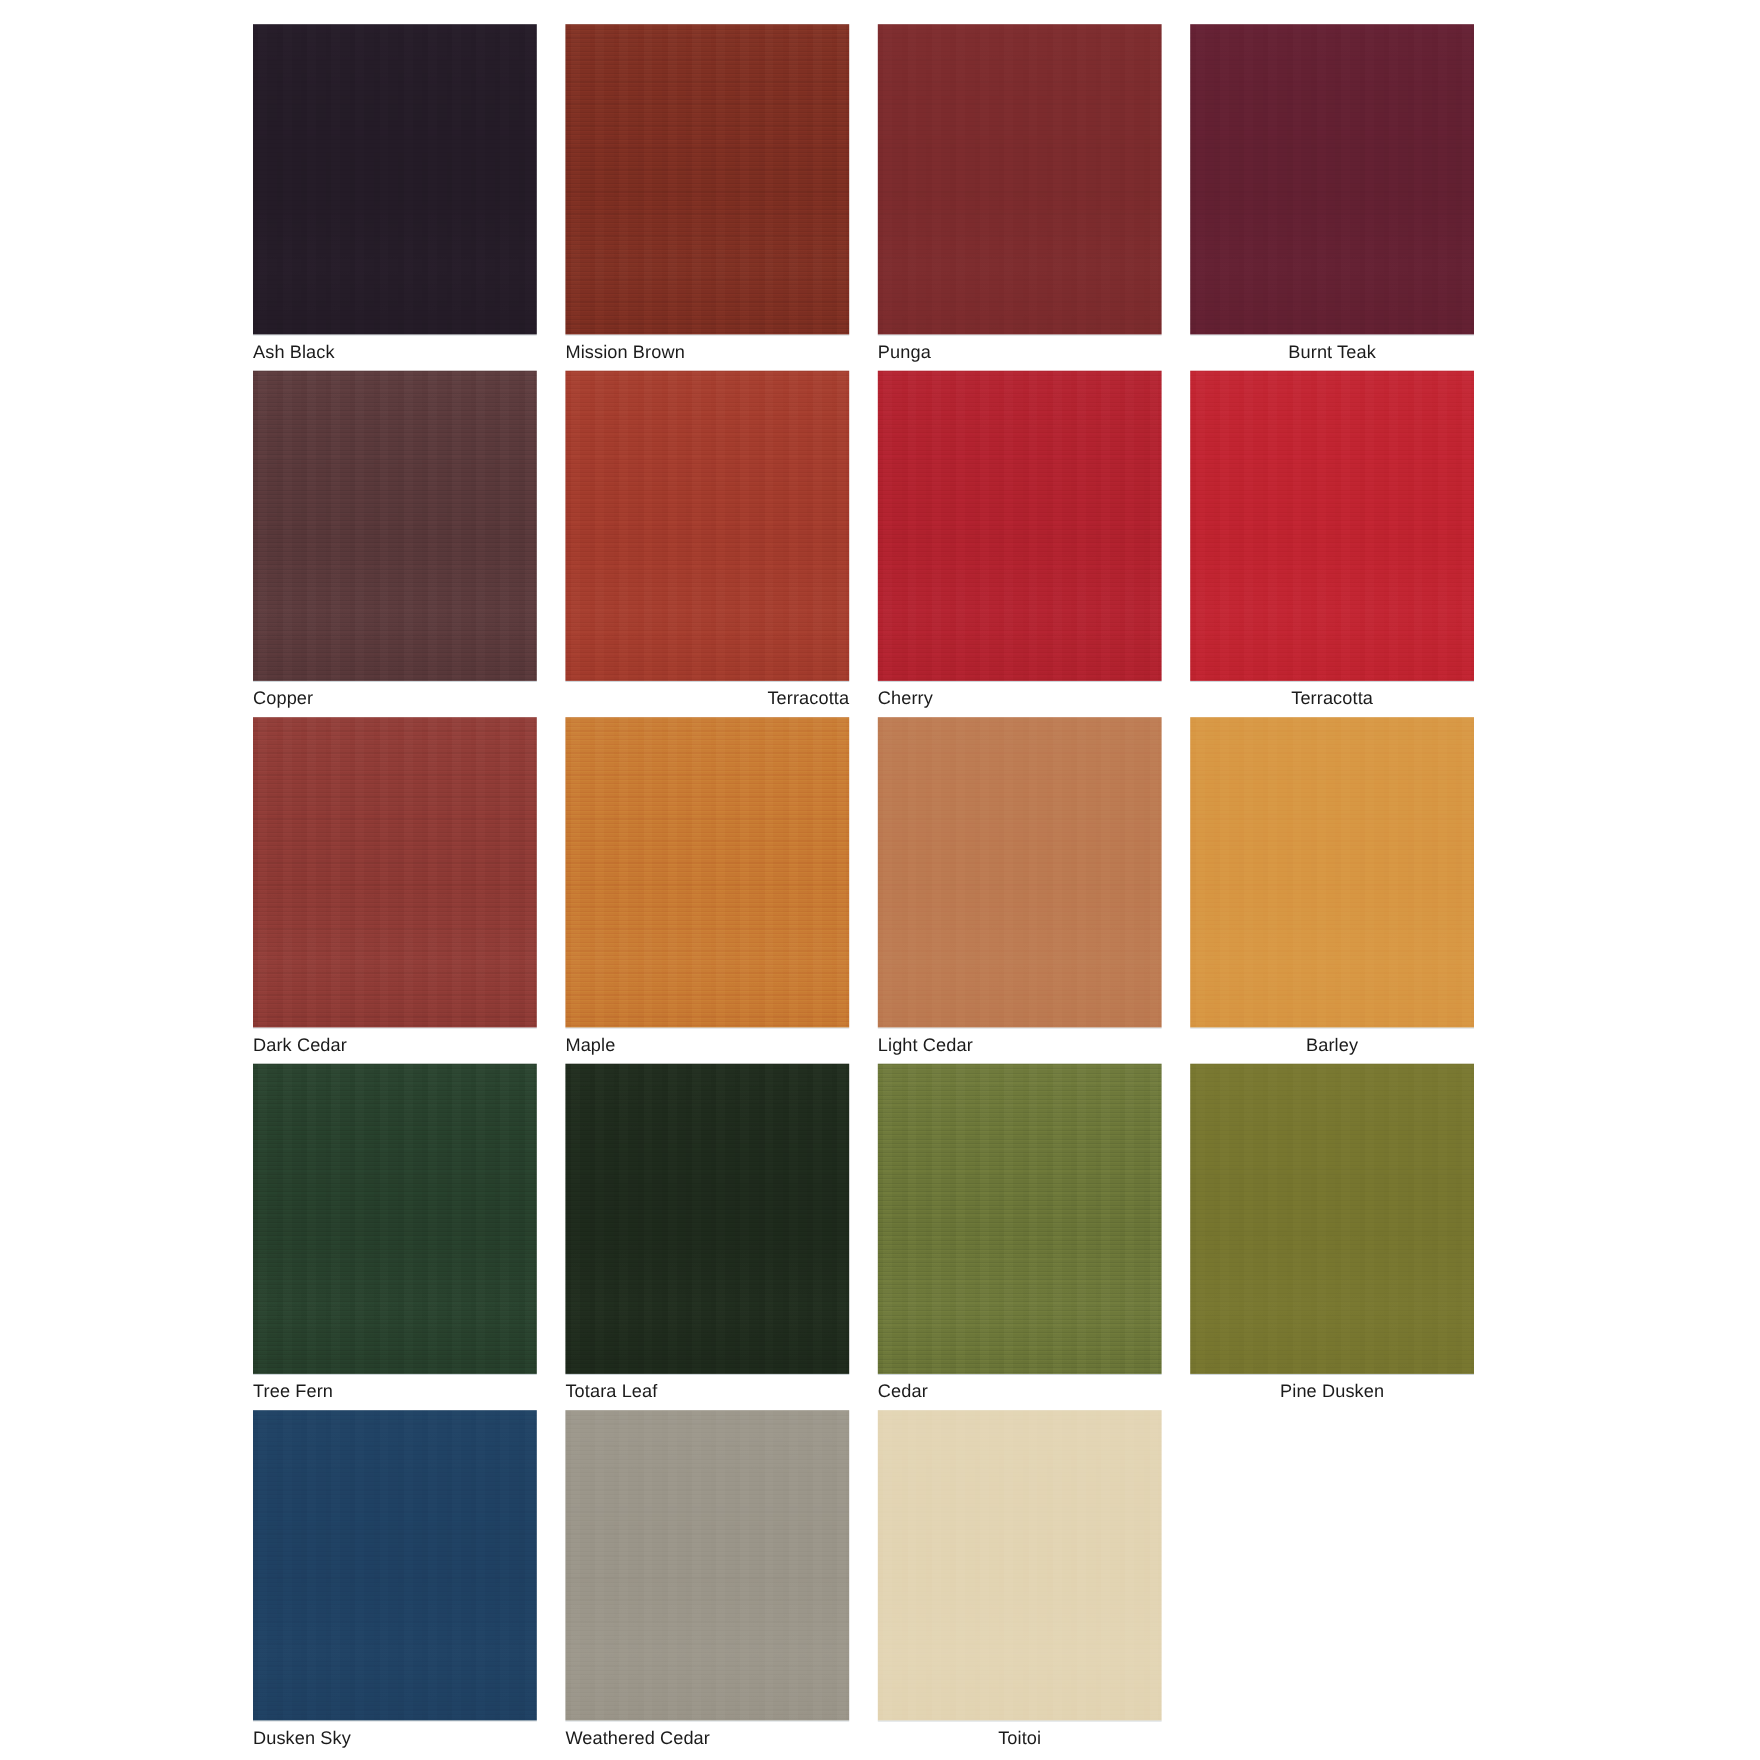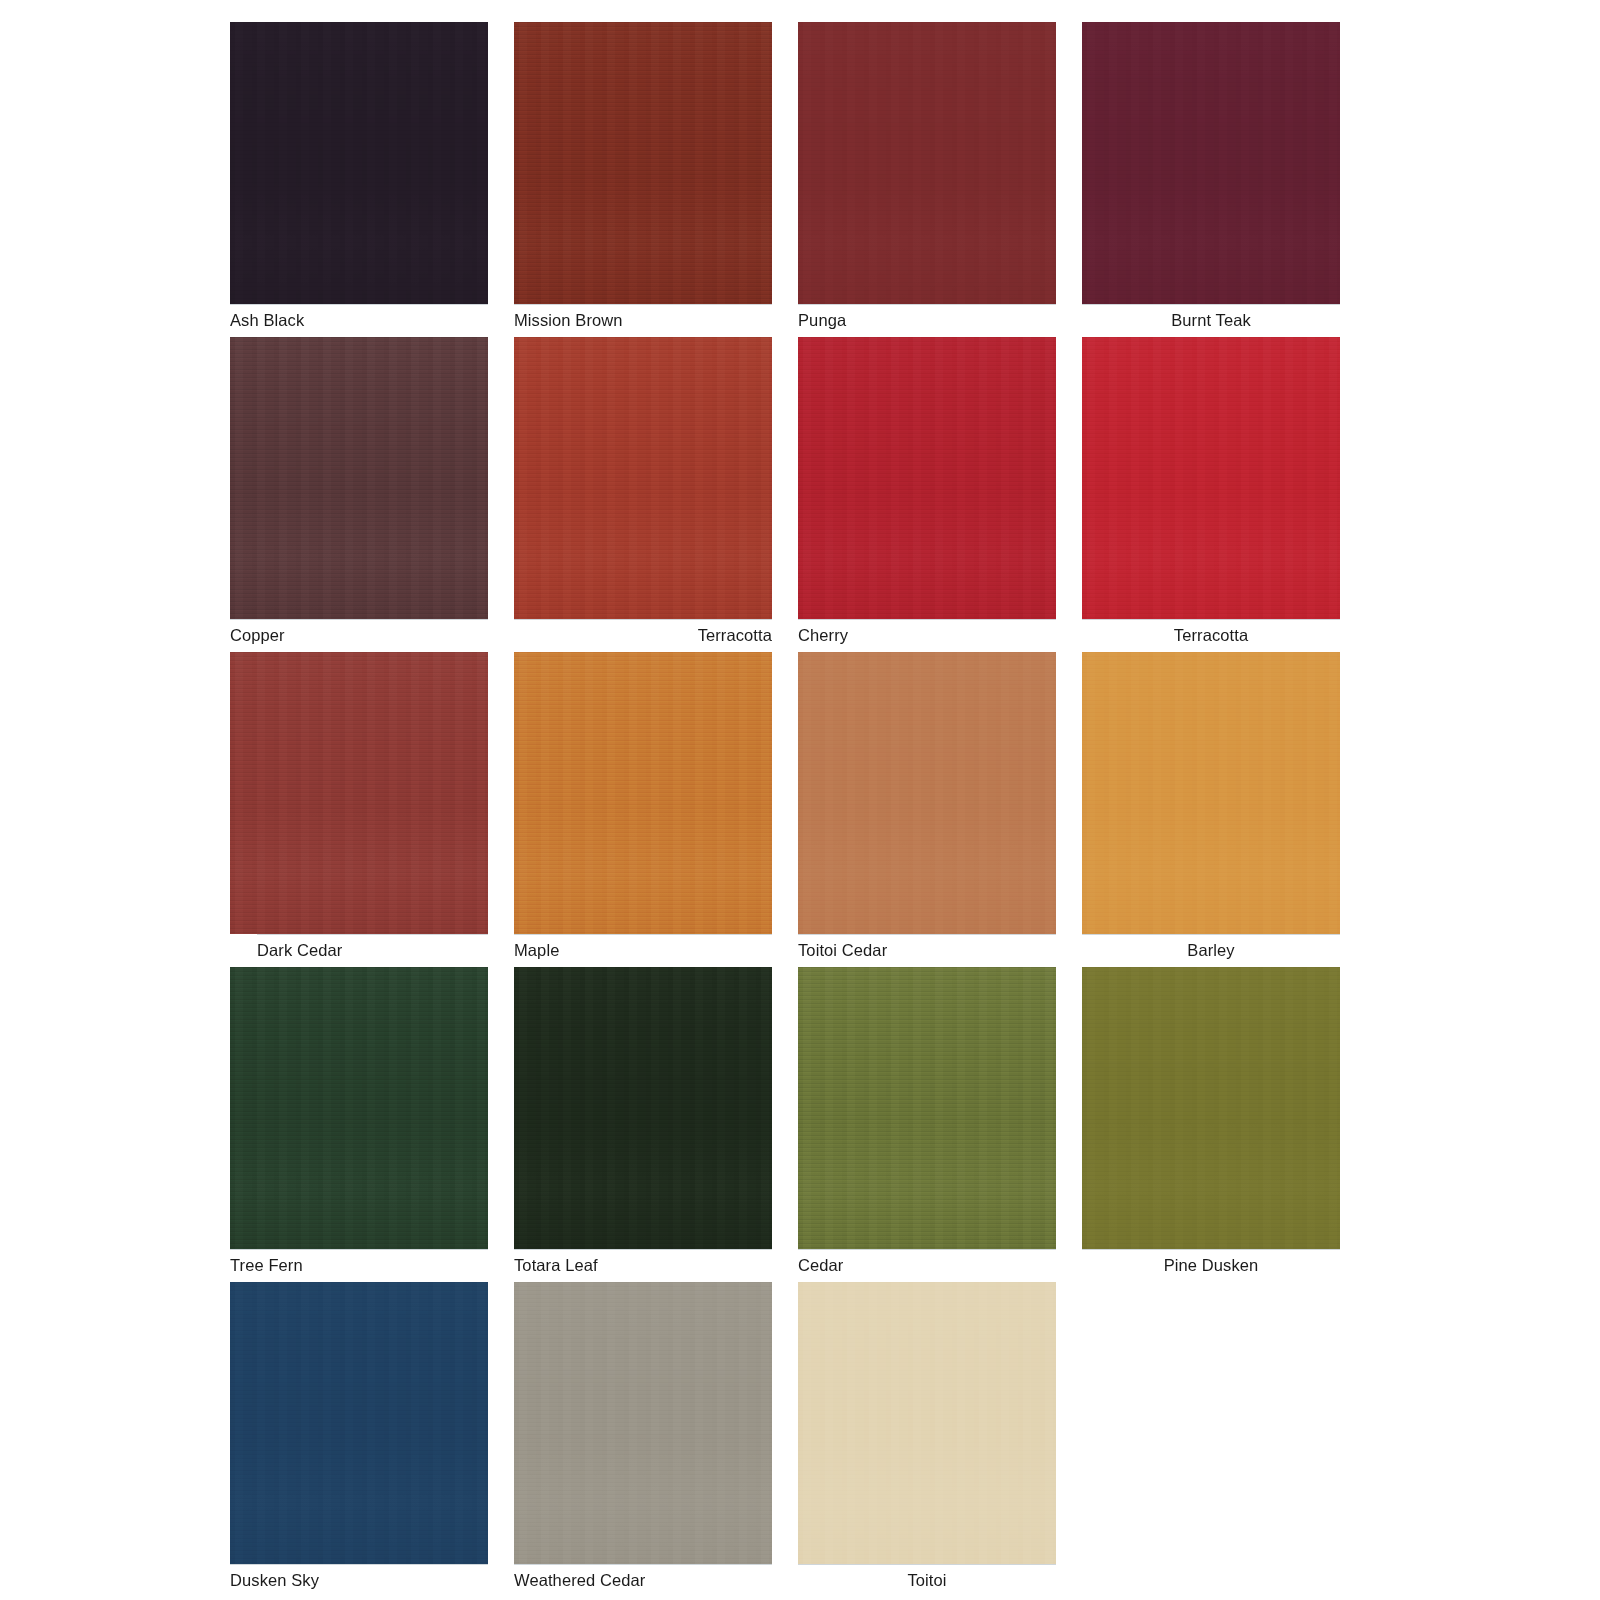--- a/index.html
+++ b/index.html
@@ -146,34 +146,34 @@
       <div class="cell">
         <div class="swatch grain-strong" style="background-color: rgb(193, 36, 49);"></div>
         <div class="label-band" style="border-top-color: rgb(207, 214, 218);">
           <div class="label">Terracotta</div>
         </div>
       </div>
     </div>
     <div class="row">
       <div class="cell">
         <div class="swatch grain-strong" style="background-color: rgb(142, 59, 54);"></div>
-        <div class="label-band" style="border-top-color: rgb(207, 214, 218); margin-left: 27px;">
+        <div class="label-band" style="border-top-color: rgb(207, 214, 218);">
           <div class="label">Dark Cedar</div>
         </div>
       </div>
       <div class="cell">
         <div class="swatch grain-strong" style="background-color: rgb(200, 122, 51);"></div>
         <div class="label-band" style="border-top-color: rgb(207, 214, 218);">
           <div class="label">Maple</div>
         </div>
       </div>
       <div class="cell">
         <div class="swatch grain-soft" style="background-color: rgb(189, 123, 82);"></div>
         <div class="label-band" style="border-top-color: rgb(207, 214, 218);">
-          <div class="label">Toitoi Cedar</div>
+          <div class="label">Light Cedar</div>
         </div>
       </div>
       <div class="cell">
         <div class="swatch grain-soft" style="background-color: rgb(216, 151, 67);"></div>
         <div class="label-band" style="border-top-color: rgb(207, 214, 218);">
           <div class="label">Barley</div>
         </div>
       </div>
     </div>
     <div class="row">

